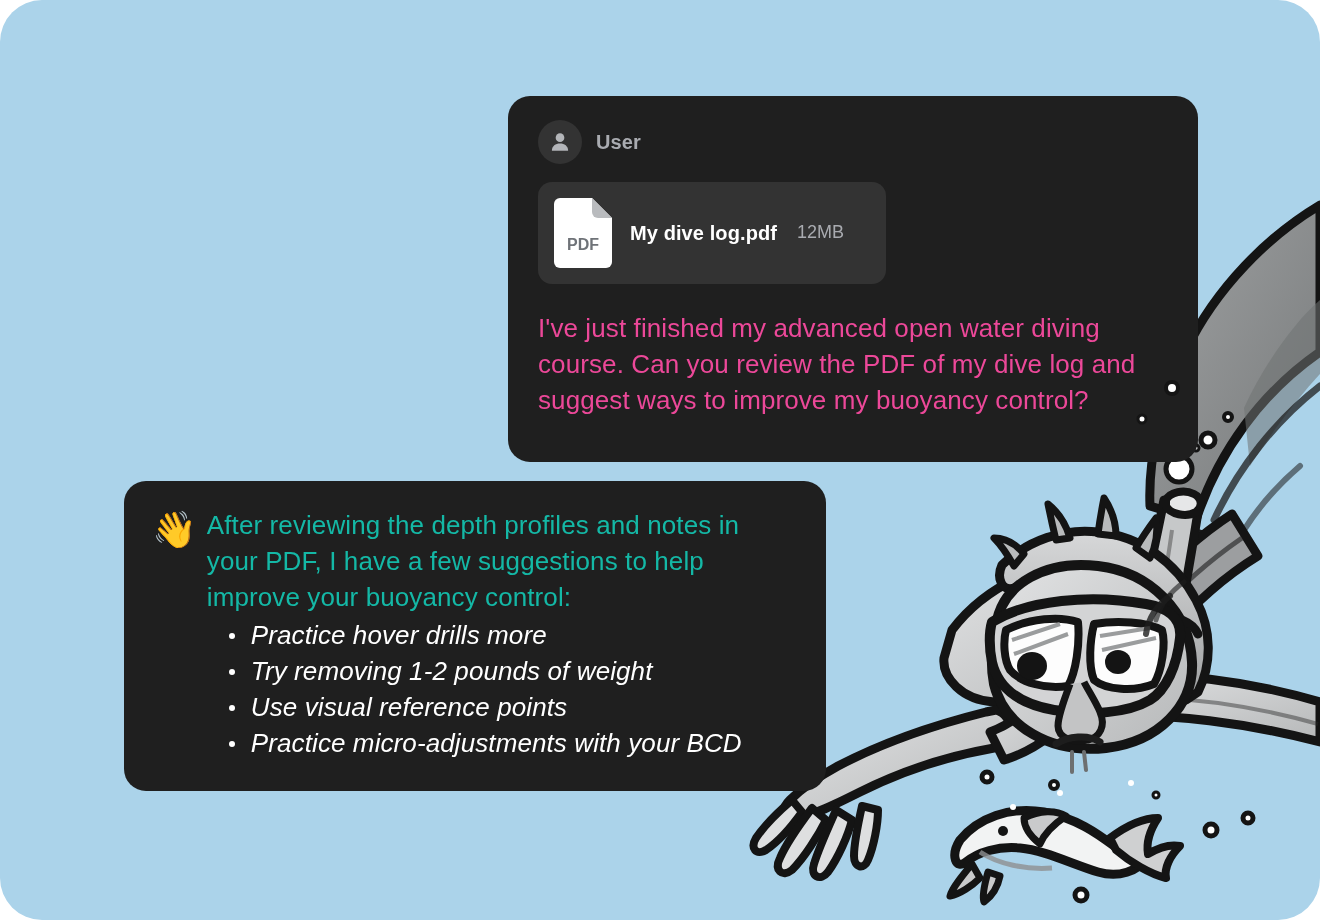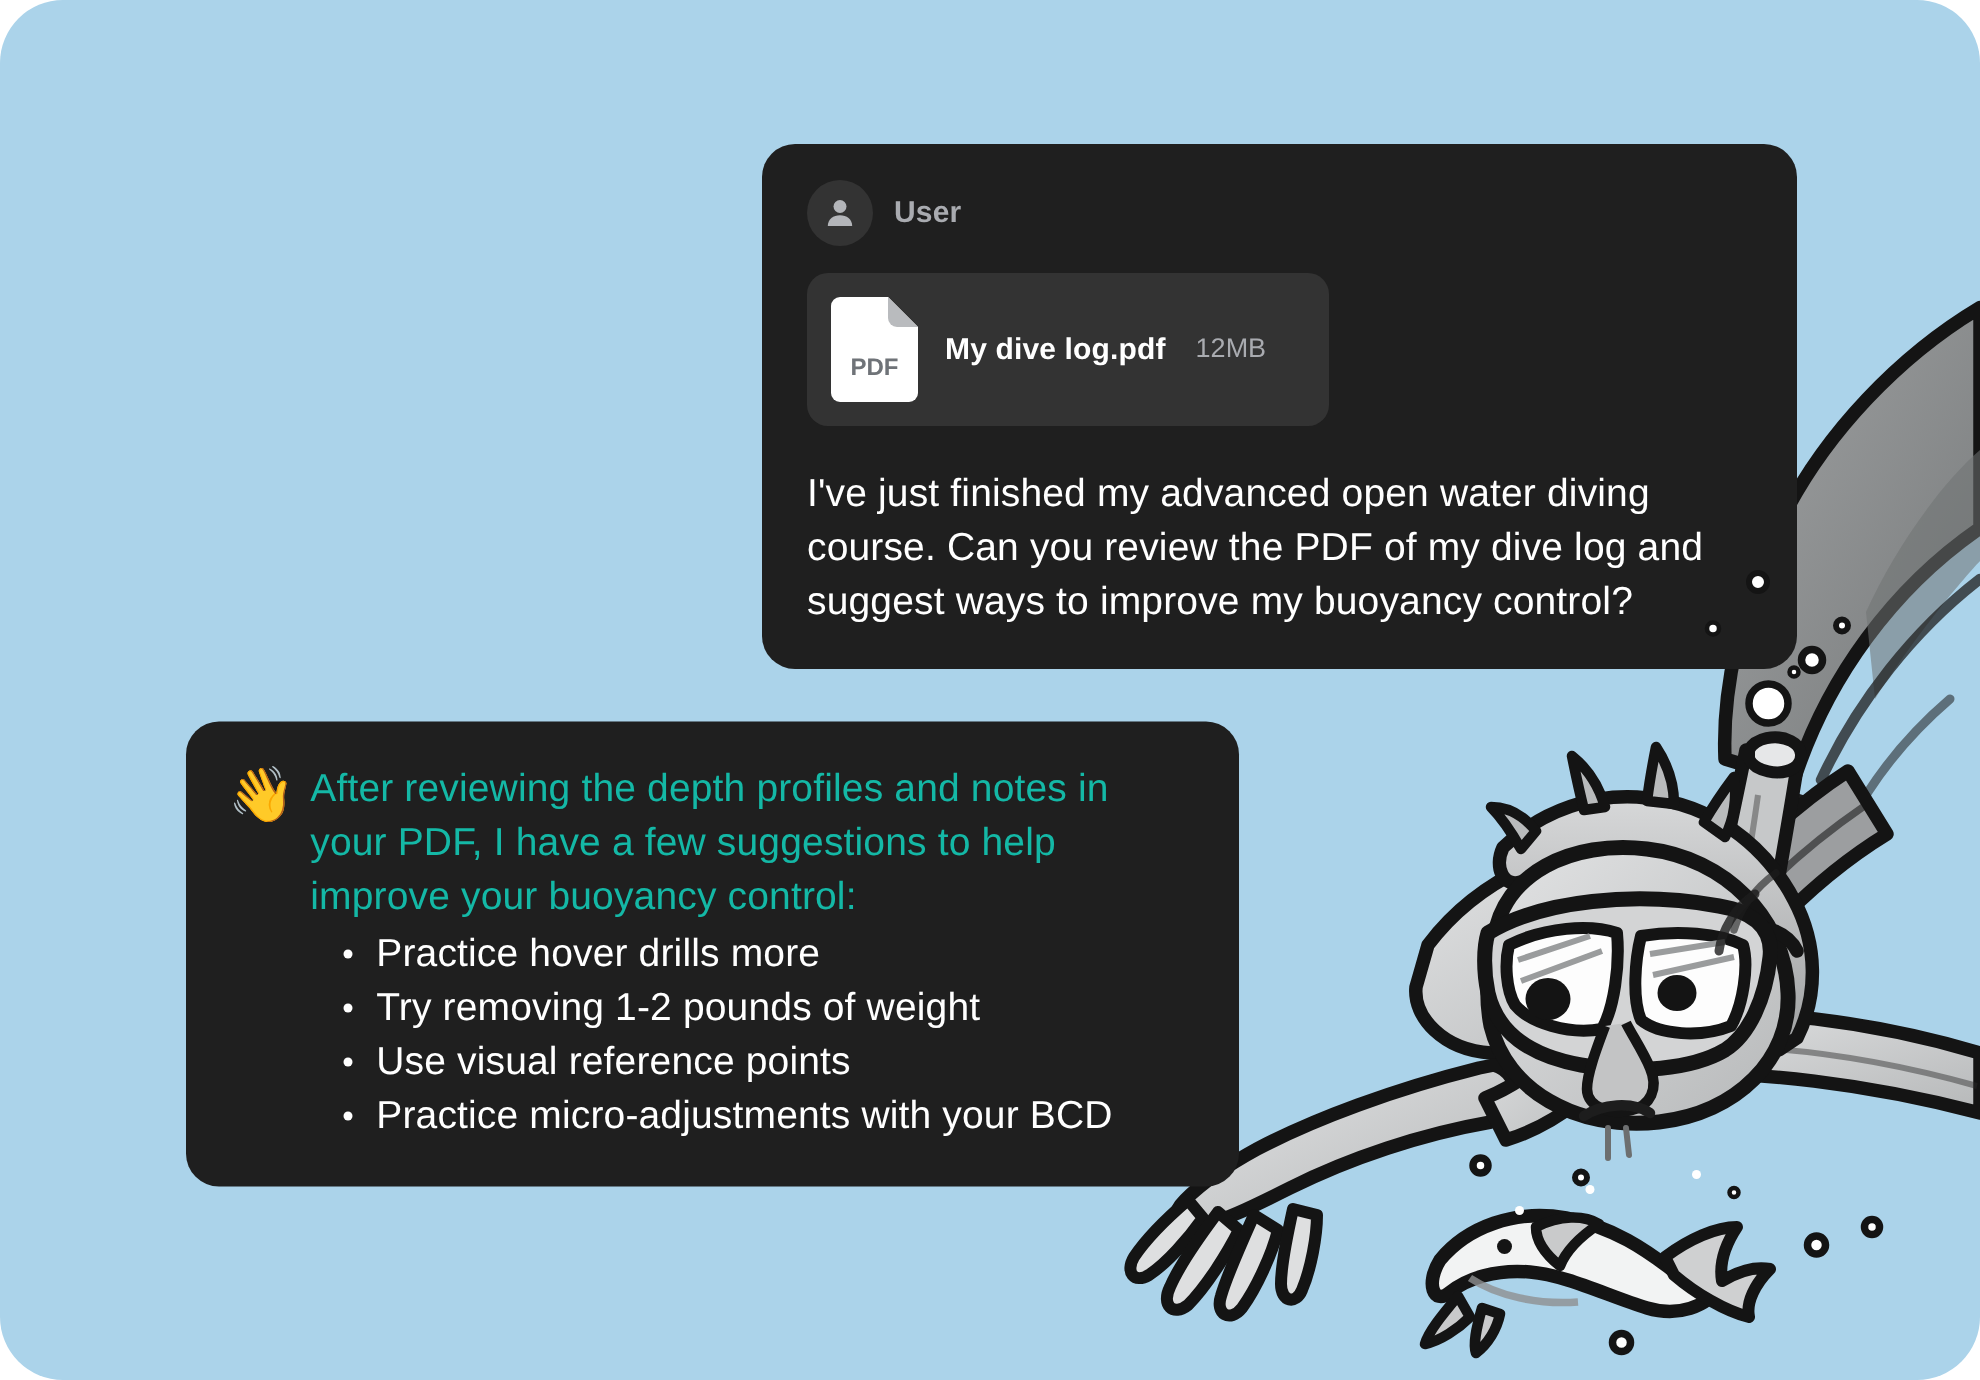--- a/index.html
+++ b/index.html
@@ -29,21 +29,21 @@
   .bubble {
     position: absolute;
     background: #1f1f1f;
     border-radius: 22px;
     color: #ffffff;
   }
 
   .user-bubble {
     left: 508px; top: 96px;
     width: 690px;
-    padding: 24px 28px 28px 30px;
+    padding: 24px 28px 44px 30px;
   }
 
   .user-head {
     display: flex;
     align-items: center;
     gap: 14px;
     margin-bottom: 18px;
   }
   .avatar {
     width: 44px; height: 44px;
@@ -79,21 +79,21 @@
   }
   .file-size {
     font-size: 18px;
     color: #a9abb0;
     margin-left: 14px;
   }
 
   .user-text {
     font-size: 26px;
     line-height: 36px;
-    color: #ffffff;
+    color: #ec4899;
     letter-spacing: .1px;
   }
 
   
   .assistant-bubble {
     left: 124px; top: 481px;
     width: 702px;
     padding: 26px 30px 30px 28px;
     display: flex;
     gap: 10px;
@@ -108,20 +108,21 @@
   .assistant-intro {
     font-size: 26px;
     line-height: 36px;
     color: #14b8a6;
     letter-spacing: .1px;
   }
   .assistant-list {
     list-style: none;
     margin-top: 2px;
     padding-left: 20px;
+    font-style: italic;
   }
   .assistant-list li {
     position: relative;
     font-size: 26px;
     line-height: 36px;
     color: #ffffff;
     padding-left: 24px;
     letter-spacing: .1px;
   }
   .assistant-list li::before {

